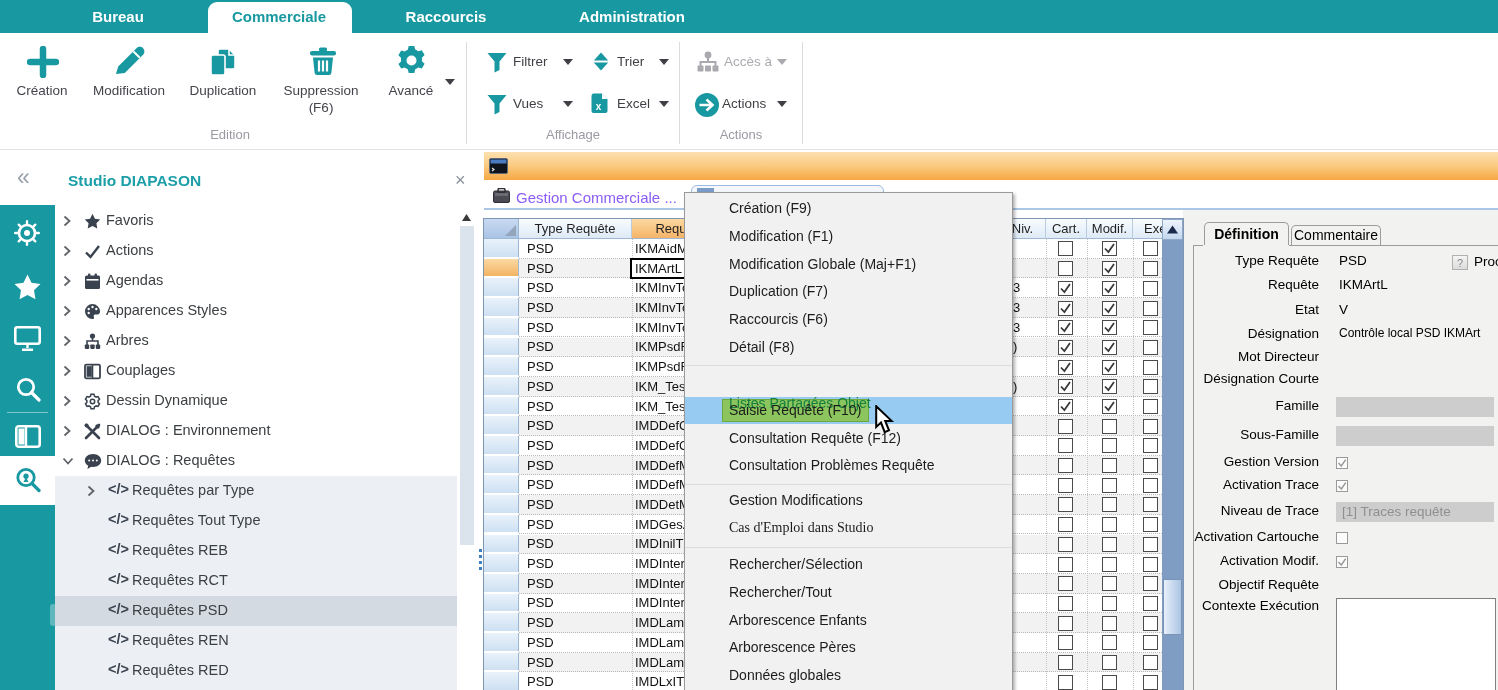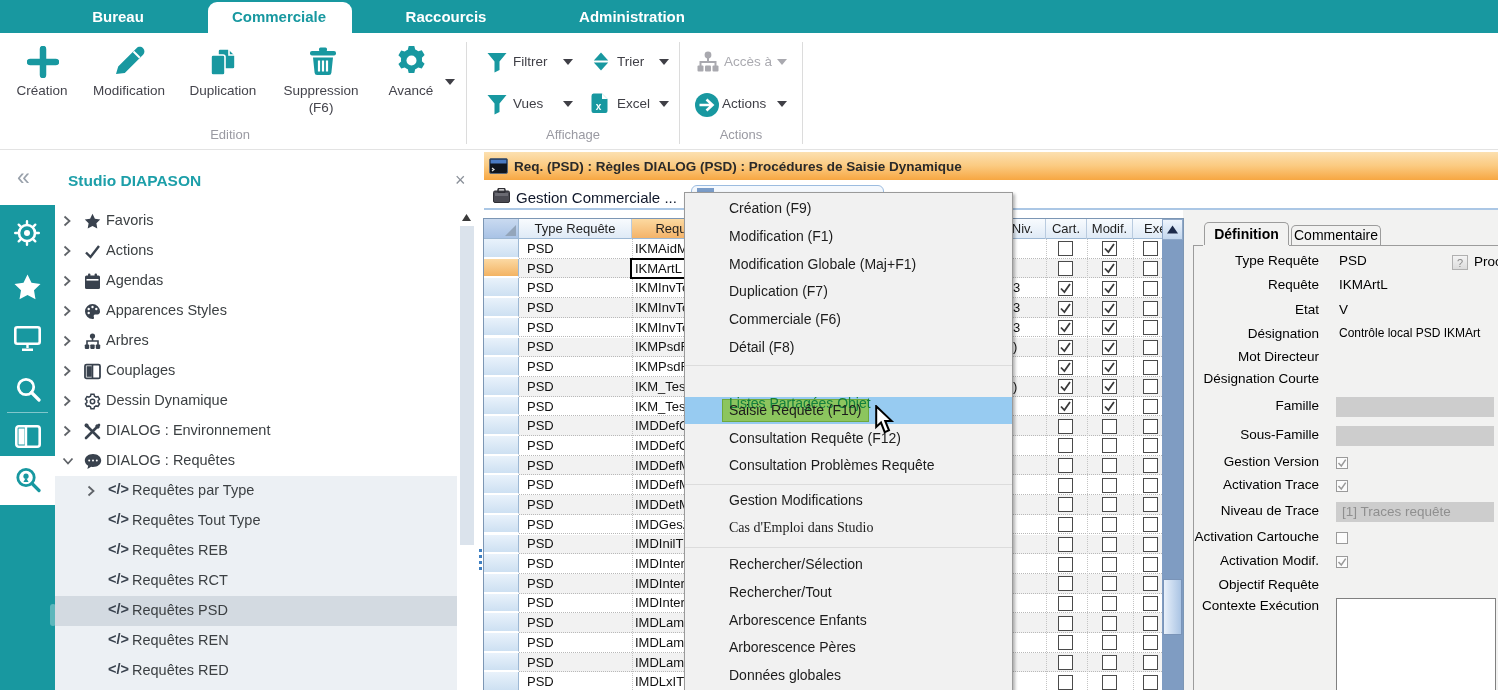--- a/index.html
+++ b/index.html
@@ -244,27 +244,26 @@
 <div class="abs" style="left:479px;top:549px;width:3px;height:3px;background:#3e7fc1;"></div>
 <div class="abs" style="left:479px;top:555px;width:3px;height:3px;background:#3e7fc1;"></div>
 <div class="abs" style="left:479px;top:561px;width:3px;height:3px;background:#3e7fc1;"></div>
 <div class="abs" style="left:479px;top:567px;width:3px;height:3px;background:#3e7fc1;"></div>
 <div class="abs" style="left:484px;top:152px;width:1014px;height:28px;background:linear-gradient(#fce0b0,#fbca80 50%,#f7a742);"></div>
 <svg class="abs" style="left:489px;top:158px" width="19" height="16" viewBox="0 0 19 16">
       <rect x="0.5" y="0.5" width="18" height="15" rx="1.5" fill="#10151d" stroke="#5a6675"></rect>
       <rect x="1.5" y="1.5" width="16" height="4" fill="#4a7ac2"></rect>
       <path d="M3 10l2 1.5-2 1.5" stroke="#e8e8e8" stroke-width="1.2" fill="none"></path>
     </svg>
-<div class="abs" style="left:514px;top:159px;font-size:13.5px;font-weight:bold;color:#2a2a2a;">Req. (PSD) : Règles DIALOG (PSD) : Procédures de Saisie Dynamique</div>
 <svg class="abs" style="left:493px;top:188px" width="19" height="16">
       <rect x="0.5" y="3" width="16" height="11.5" rx="1.5" fill="#4a4a52" stroke="#2e2e34"></rect>
       <rect x="5" y="0.5" width="7" height="4" rx="1.5" fill="none" stroke="#2e2e34" stroke-width="1.5"></rect>
       <rect x="2" y="5" width="13" height="3" fill="#6a6a72"></rect>
     </svg>
-<div class="abs" style="left:516px;top:189px;font-size:15px;color:#0f172a;">Gestion Commerciale ...</div>
+<div class="abs" style="left:516px;top:189px;font-size:15px;color:#8b5cf6;">Gestion Commerciale ...</div>
 <div class="abs" style="left:691px;top:185px;width:193px;height:24px;background:#f4f8fd;border:1px solid #9cbce0;border-radius:6px 6px 0 0;"></div>
 <div class="abs" style="left:697px;top:188px;width:17px;height:5px;background:#7a9cc8;"></div>
 <div class="abs" style="left:484px;top:208px;width:1014px;height:2px;background:#abc7e5;"></div>
 <div class="abs" style="left:1183px;top:210px;width:315px;height:480px;background:#f2f2f1;"></div>
 <div class="abs" style="left:483px;top:218px;width:701px;height:472px;border:1px solid #7c96b4;border-bottom:none;"></div>
 <div class="abs" style="left:484px;top:219px;width:35px;height:20px;background:linear-gradient(#c9daf0,#a9c3e6);border-right:1px solid #9db8d4;border-bottom:1px solid #9db8d4;"></div>
 <svg class="abs" style="left:504px;top:224px" width="13" height="13">
       <path d="M12 1v11H1z" fill="#93a5ba"></path>
     </svg>
 <div class="abs" style="left:519px;top:219px;width:113px;height:20px;background:linear-gradient(#f8fbfe,#dfeaf6);border-right:1px solid #b9cbdf;border-bottom:1px solid #9db8d4;font-size:13px;color:#1f1f1f;text-align:center;line-height:20px;">Type Requête</div>
@@ -548,21 +547,21 @@
 <div class="abs" style="left:684px;top:192px;width:329px;height:502px;background:#f1f1f1;border:1px solid #9a9a9a;box-shadow:2px 2px 3px rgba(0,0,0,0.3);"></div>
 <div class="abs" style="left:685px;top:365.3px;width:327px;height:1px;background:#dcdcdc;"></div>
 <div class="abs" style="left:685px;top:483.6px;width:327px;height:1px;background:#dcdcdc;"></div>
 <div class="abs" style="left:685px;top:546.9px;width:327px;height:1px;background:#dcdcdc;"></div>
 <div class="abs" style="left:685px;top:397.2px;width:327px;height:27.3px;background:#97cbf1;"></div>
 <div class="abs" style="left:722px;top:398.9px;width:147px;height:23.2px;background:#8cc55e;border:1px solid #6fa93c;"></div>
 <div class="abs" style="left:729px;top:200.4px;font-size:14px;color:#1c1c1c;white-space:nowrap;">Création (F9)</div>
 <div class="abs" style="left:729px;top:228.0px;font-size:14px;color:#1c1c1c;white-space:nowrap;">Modification (F1)</div>
 <div class="abs" style="left:729px;top:255.7px;font-size:14px;color:#1c1c1c;white-space:nowrap;text-align:center;">Modification Globale (Maj+F1)</div>
 <div class="abs" style="left:729px;top:283.4px;font-size:14px;color:#1c1c1c;white-space:nowrap;">Duplication (F7)</div>
-<div class="abs" style="left:729px;top:311.1px;font-size:14px;color:#1c1c1c;white-space:nowrap;">Commerciale (F6)</div>
+<div class="abs" style="left:729px;top:311.1px;font-size:14px;color:#1c1c1c;white-space:nowrap;">Raccourcis (F6)</div>
 <div class="abs" style="left:729px;top:338.8px;font-size:14px;color:#1c1c1c;white-space:nowrap;">Détail (F8)</div>
 <div class="abs" style="left:729px;top:395px;font-size:14px;color:#15803d;white-space:nowrap;">Listes Partagées Objet</div>
 <div class="abs" style="left:729px;top:401.5px;font-size:14px;color:#1c1c1c;white-space:nowrap;">Saisie Requête (F10)</div>
 <div class="abs" style="left:729px;top:429.5px;font-size:14px;color:#1c1c1c;white-space:nowrap;">Consultation Requête (F12)</div>
 <div class="abs" style="left:729px;top:456.5px;font-size:14px;color:#1c1c1c;white-space:nowrap;">Consultation Problèmes Requête</div>
 <div class="abs" style="left:729px;top:492.2px;font-size:14px;color:#1c1c1c;white-space:nowrap;">Gestion Modifications</div>
 <div class="abs" style="left:729px;top:520.3px;font-size:14px;color:#1c1c1c;white-space:nowrap;font-family:Liberation Serif, serif;">Cas d'Emploi dans Studio</div>
 <div class="abs" style="left:729px;top:556.3px;font-size:14px;color:#1c1c1c;white-space:nowrap;">Rechercher/Sélection</div>
 <div class="abs" style="left:729px;top:584.0px;font-size:14px;color:#1c1c1c;white-space:nowrap;">Rechercher/Tout</div>
 <div class="abs" style="left:729px;top:611.7px;font-size:14px;color:#1c1c1c;white-space:nowrap;">Arborescence Enfants</div>

